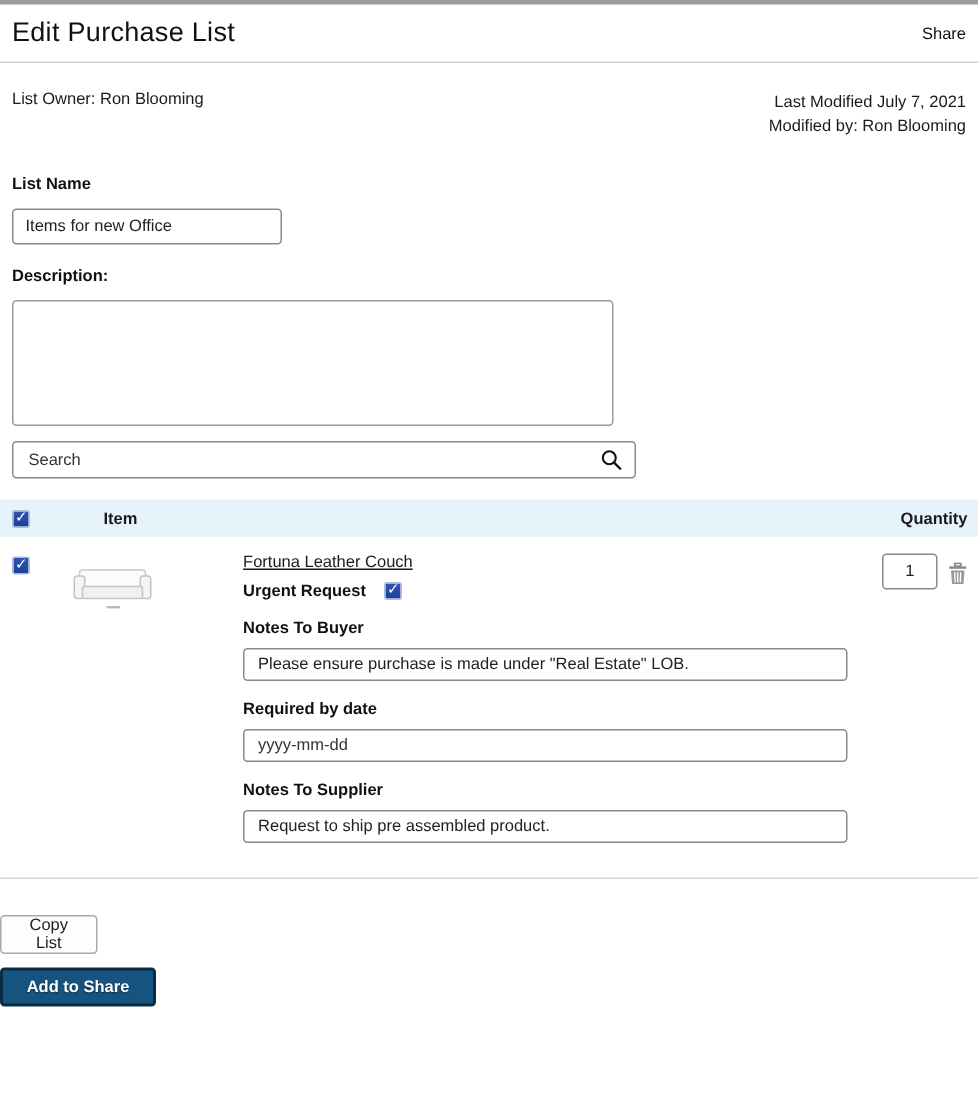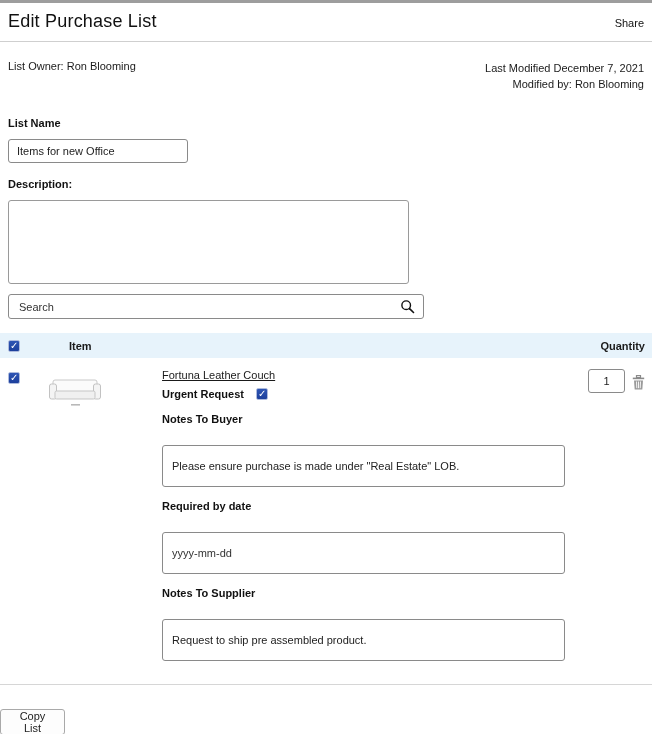--- a/index.html
+++ b/index.html
@@ -70,21 +70,21 @@
   }
   .th-item { margin-left: 33px; flex: 1; }
   .item-row { display: flex; align-items: flex-start; padding-top: 9px; }
   .col-check { width: 44px; padding: 3px 0 0 8px; }
   .col-image { width: 120px; padding-top: 10px; }
   .couch-svg { display: block; margin-left: 2px; }
   .col-main { flex: 1; padding-right: 0; }
   .product-name { font-size: 11px; margin-top: 2px; text-decoration: underline; }
   .urgent-line { margin-top: 7px; display: flex; align-items: flex-start; gap: 12px; }
   .inner-label { margin-top: 13px; }
-  .note-input { width: 403px; height: 42px; padding: 0 9px; margin-top: 20px; display: block; border-color: #9a9a9a; }
+  .note-input { width: 403px; height: 22px; padding: 0 9px; margin-top: 7px; display: block; border-color: #9a9a9a; }
   .col-qty { width: 88px; display: flex; justify-content: flex-end; gap: 7px; padding: 2px 7px 0 0; }
   .qty-input { width: 37px; height: 24px; text-align: center; padding: 0; }
   .trash-btn { background: none; border: none; cursor: pointer; padding: 0; margin-top: 5px; }
 
   
   .bottom-divider { margin-top: 23px; border-bottom: 1px solid #d6d6d6; }
   .btn-row { display: flex; justify-content: flex-end; gap: 9px; padding-right: 12px; }
   .row-cart { margin-top: 24px; flex-direction: column; }
   .btn {
     font-family: "Liberation Sans", "DejaVu Sans", sans-serif;
@@ -106,21 +106,21 @@
 <div class="page">
 
   <div class="header-row">
     <div class="page-title">Edit Purchase List</div>
     <div class="share-link">Share</div>
   </div>
 
   <div class="meta-row">
     <div>List Owner: Ron Blooming</div>
     <div class="meta-right">
-      <div>Last Modified December 7, 2021</div>
+      <div>Last Modified July 7, 2021</div>
       <div>Modified by: Ron Blooming</div>
     </div>
   </div>
 
   <div class="form-area">
     <div class="field-label lbl-listname">List Name</div>
     <input type="text" class="list-name-input" value="Items for new Office" style="">
 
     <div class="field-label lbl-description">Description:</div>
     <textarea class="description-textarea" style=""></textarea>

